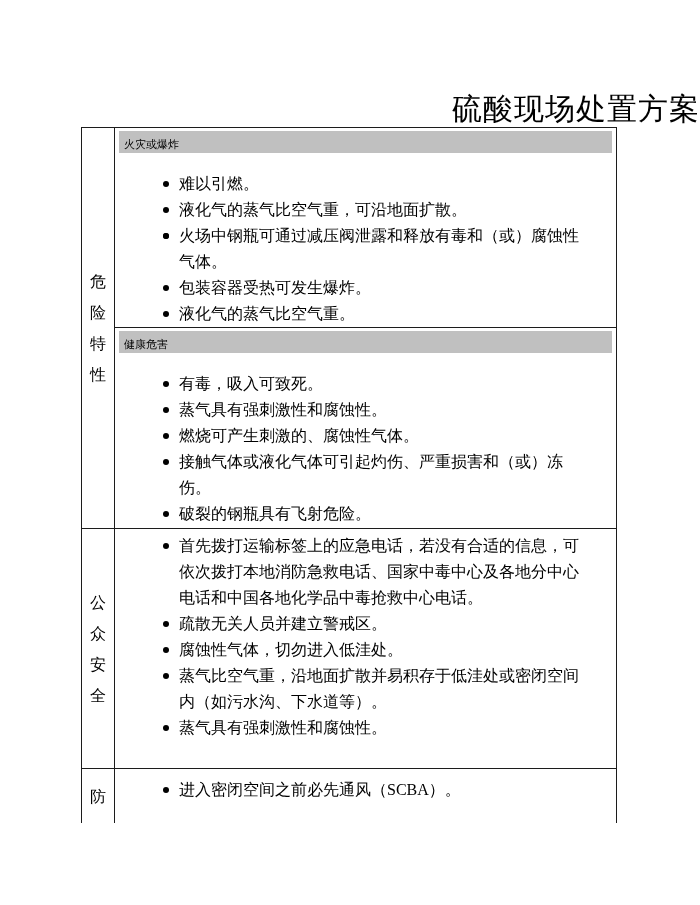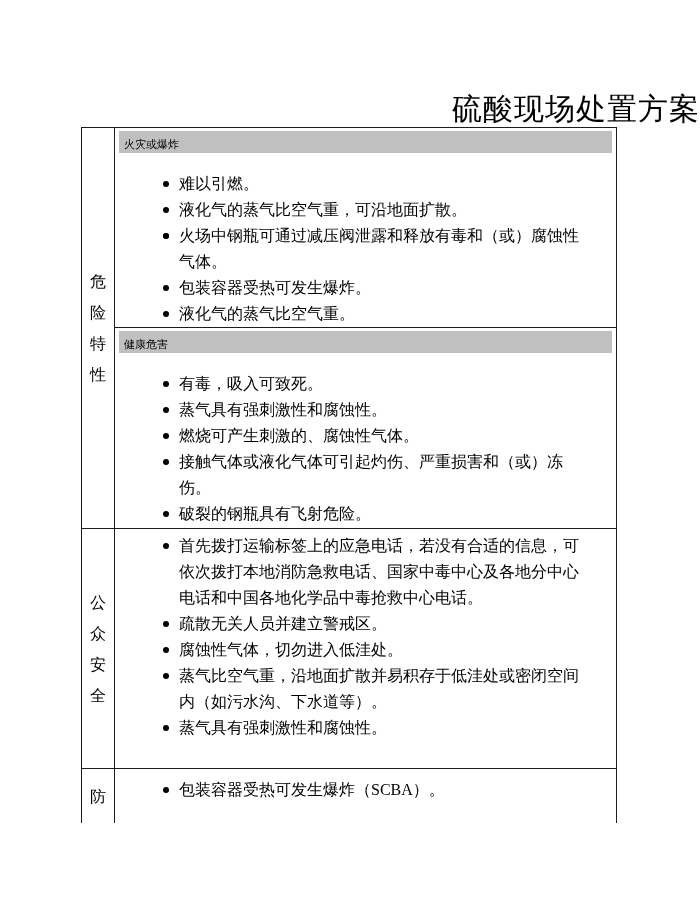--- a/index.html
+++ b/index.html
@@ -109,19 +109,19 @@
           </div>
         </div>
       </div>
       <div class="row r2">
         <div class="label-col">
           <span>防</span>
         </div>
         <div class="content-col">
           <div class="section">
             <ul class="bullets">
-              <li><span class="dot"></span><span>包装容器受热可发生爆炸（SCBA）。</span></li>
+              <li><span class="dot"></span><span>进入密闭空间之前必先通风（SCBA）。</span></li>
             </ul>
           </div>
         </div>
       </div>
     </div>
 </div>
 
 </body></html>

